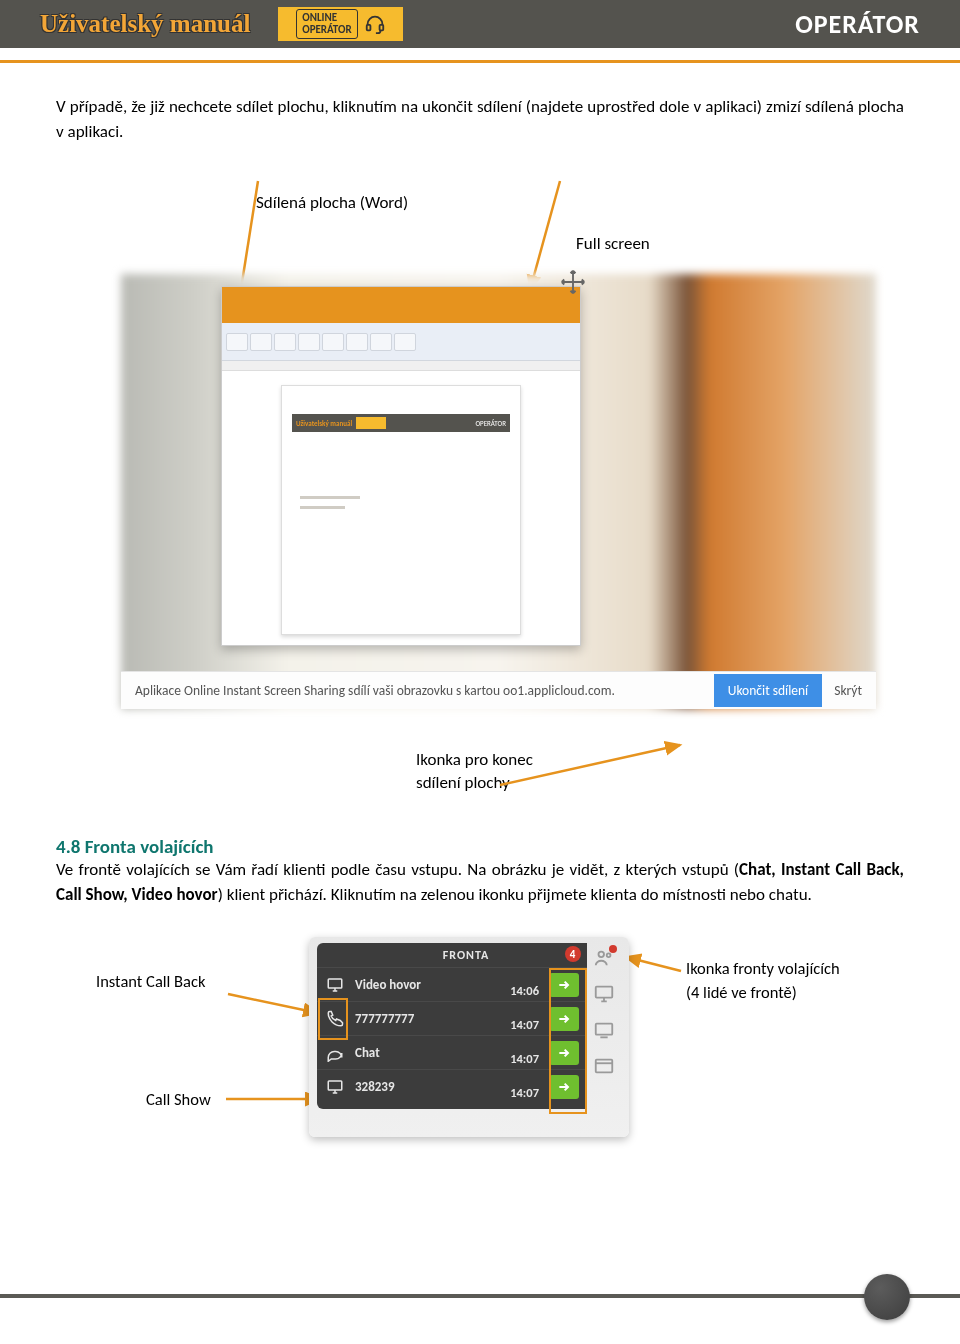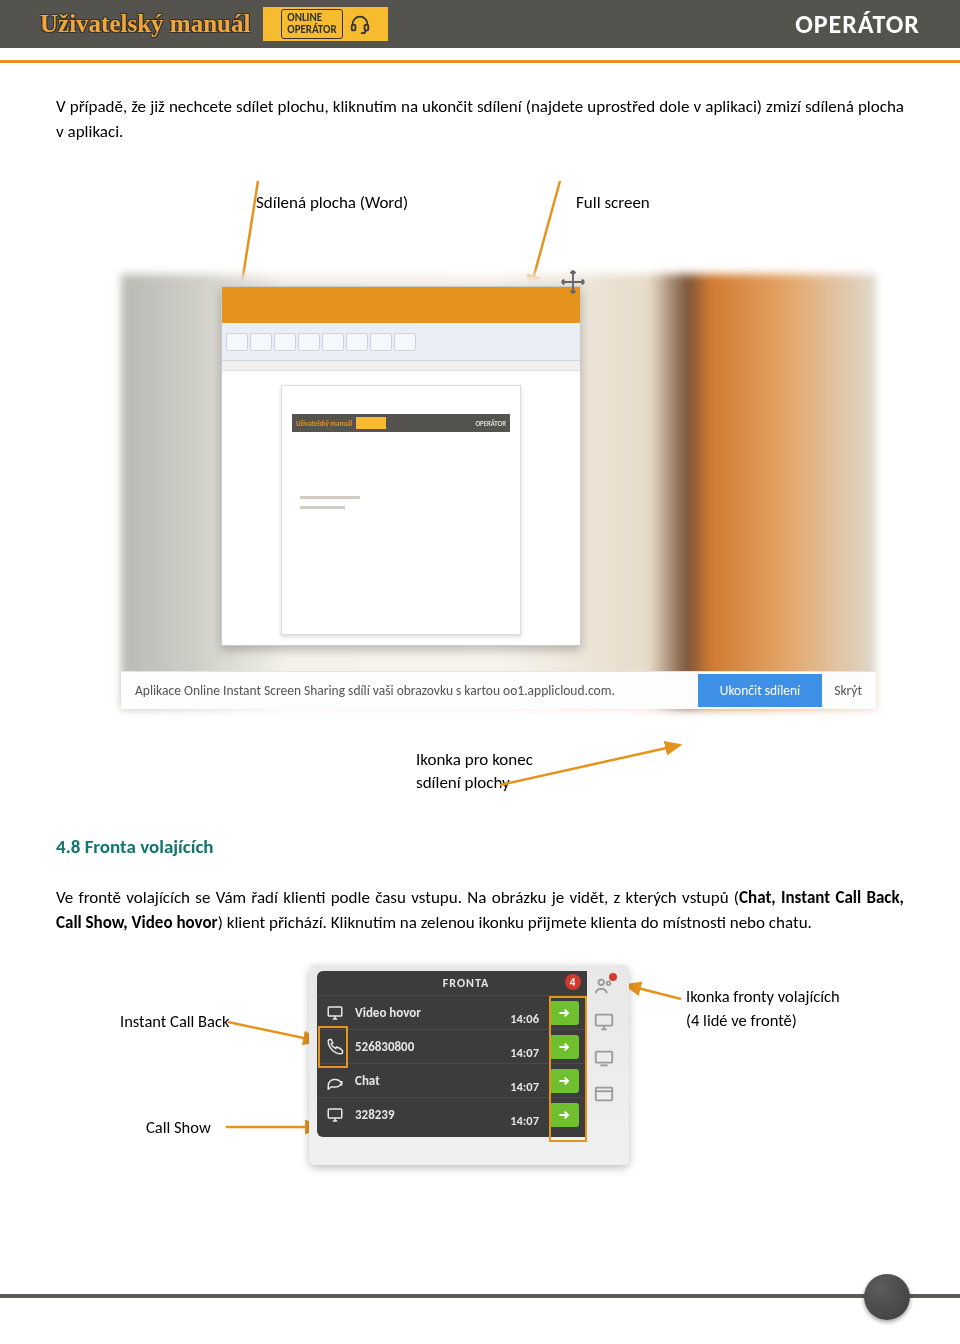--- a/index.html
+++ b/index.html
@@ -21,21 +21,21 @@
     position: relative;
   }
   .header-title {
     font-family: "Comic Sans MS", cursive;
     font-size: 25px;
     font-weight: bold;
     color: #F3A637;
     text-shadow: 1px 1px 0 #333, -1px -1px 0 #333, 1px -1px 0 #333, -1px 1px 0 #333;
   }
   .header-badge {
-    margin-left: 13px;
+    margin-left: 28px;
     background: #F6BB2E;
     border: 2px solid #F6BB2E;
     height: 34px;
     width: 125px;
     display: flex;
     align-items: center;
     justify-content: center;
     gap: 6px;
   }
   .badge-text {
@@ -74,21 +74,21 @@
   .annot-labels {
     position: relative;
     margin-top: 48px;
     height: 22px;
   }
   .annot-labels span {
     position: absolute;
     font-size: 17px;
   }
   .lbl-word { left: 200px; }
-  .lbl-full { left: 520px; }
+  .lbl-full { left: 520px; margin-top: 41px; }
 
   
   .shot1-wrap {
     position: relative;
     margin-top: 60px;
     margin-left: 65px;
     width: 755px;
     height: 435px;
   }
   .shot1-bg {
@@ -142,21 +142,21 @@
     align-items: center;
     padding: 0 14px;
     gap: 12px;
     font-size: 13.5px;
     color: #555;
   }
   .btn-stop {
     margin-left: auto;
     background: #3E8FE6;
     color: #fff;
-    padding: 8px 22px;
+    padding: 8px 14px;
     font-size: 13.5px;
   }
   .btn-hide { color: #555; }
 
   
   .connectors {
     position: absolute; left: 0; top: 0;
     pointer-events: none;
   }
 
@@ -168,21 +168,20 @@
   }
   .annot-center-svg { position: absolute; pointer-events:none; }
 
   h3.section {
     color: #0f766e;
     font-size: 19px;
     font-weight: bold;
     margin-top: 40px;
   }
   .para2 {
-    margin-top: 28px;
     font-size: 17px;
     text-align: justify;
     line-height: 1.45;
   }
   .para2 b { font-weight: bold; }
 
   
   .fronta-area {
     position: relative;
     margin-top: 30px;
@@ -243,23 +242,22 @@
 
   .side-icons {
     position:absolute; right: 8px; top: 10px;
     width: 28px;
     display:flex; flex-direction:column; gap:14px;
   }
   .side-icons .sic { width:22px; height:22px; color:#9a9a9a; position: relative; }
   .red-dot { position:absolute; top:-2px; right:-2px; width:8px; height:8px; background:#D23A2E; border-radius:50%; }
 
   .fl-label-left {
-    position:absolute; left: 40px; top: 46px;
+    position:absolute; left: 40px; top: 34px;
     font-size:16.5px;
-    margin-left:24px;
   }
   .fl-label-left2 {
     position:absolute; left: 90px; top: 152px;
     font-size:16.5px;
   }
   .fl-label-right {
     position:absolute; left: 630px; top: 20px;
     font-size:16.5px; line-height:1.4;
     width: 160px;
   }
@@ -402,21 +400,21 @@
                 <path d="M5 12h12M13 7l5 5-5 5"></path>
               </svg>
             </span>
         </div>
         <div class="fronta-row">
           <span class="fr-icon">
               <svg viewBox="0 0 24 24" width="18" height="18" fill="none" stroke="currentColor" stroke-width="2">
                 <path d="M22 17v2a2 2 0 01-2 2c-9 0-17-8-17-17a2 2 0 012-2h2l2 5-2 1c1 3 3 5 6 6l1-2 5 2z"></path>
               </svg>
             </span>
-          <span class="fr-label">526830800</span>
+          <span class="fr-label">777777777</span>
           <span class="fr-time">14:07</span>
           <span class="fr-go">
               <svg viewBox="0 0 24 24" width="16" height="16" fill="none" stroke="currentColor" stroke-width="3">
                 <path d="M5 12h12M13 7l5 5-5 5"></path>
               </svg>
             </span>
         </div>
         <div class="fronta-row">
           <span class="fr-icon">
               <svg viewBox="0 0 24 24" width="18" height="18" fill="none" stroke="currentColor" stroke-width="2">

